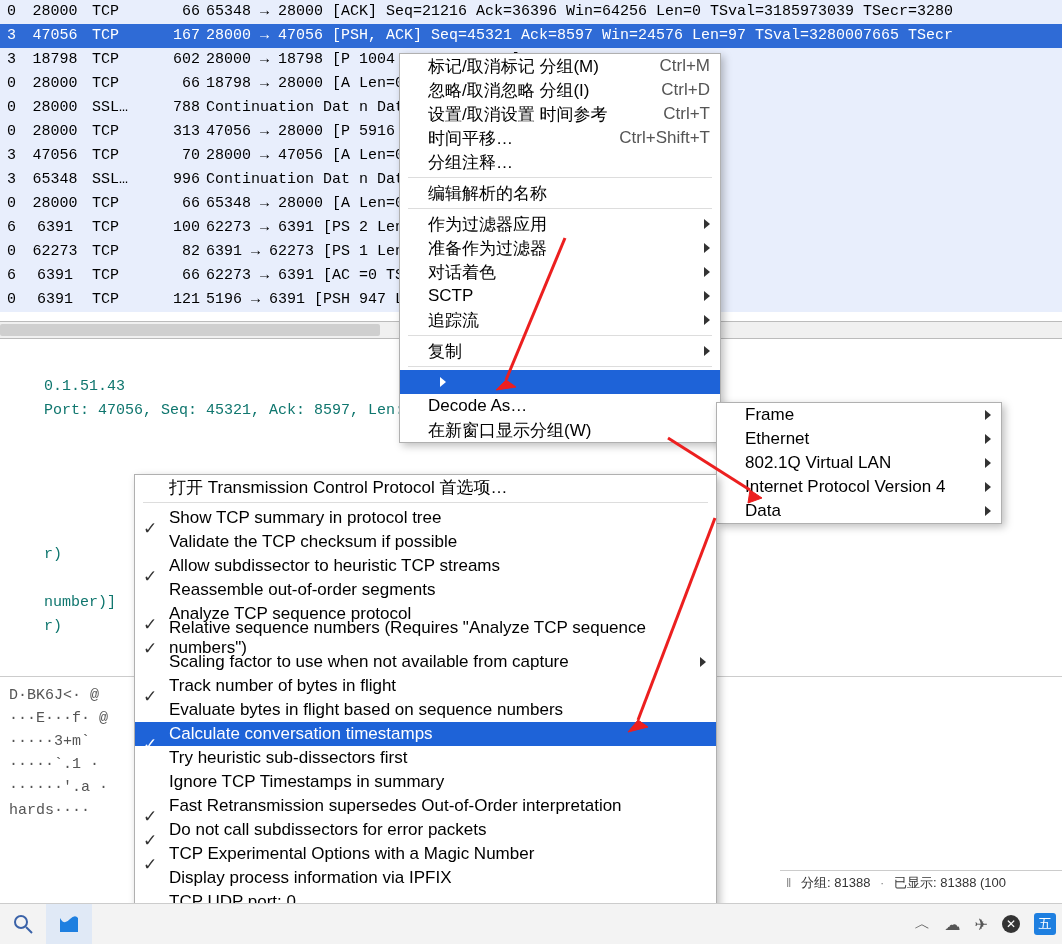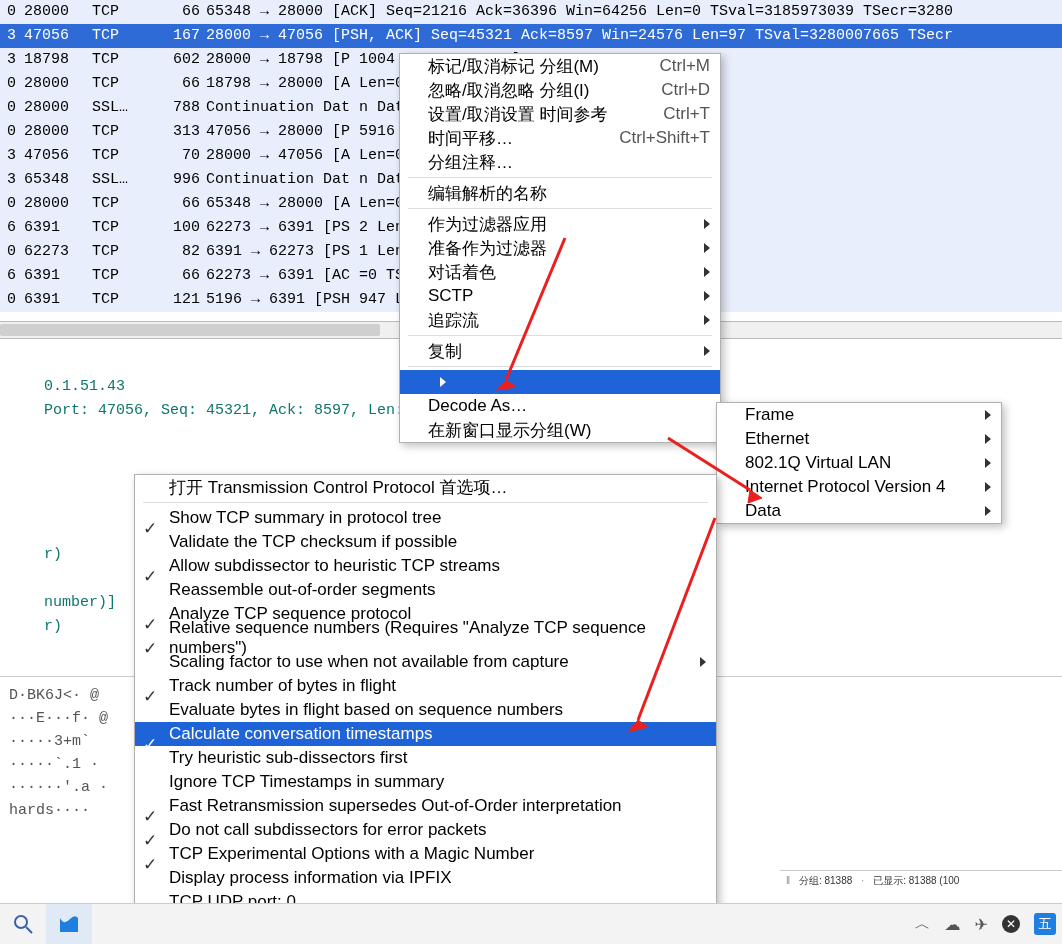--- a/index.html
+++ b/index.html
@@ -23,21 +23,21 @@
   .row {
     height: 24px;
     line-height: 24px;
     white-space: nowrap;
     overflow: hidden;
     display: flex;
   }
   .row.normal { background: #e8eefc; }
   .row.selected { background: #2f6bd6; color: #fff; }
   .c0 { width: 16px; text-align: right; padding-right: 8px;}
-  .c1 { width: 62px; text-align: left; padding-right: 6px;}
+  .c1 { width: 62px; text-align: center; padding-right: 6px;}
   .c2 { width: 58px; }
   .c3 { width: 50px; text-align: right; padding-right: 6px;}
   .c4 { flex: 1; }
   
   .hscroll {
     position: absolute;
     left: 0; top: 321px;
     width: 1062px; height: 16px;
     background: #f0f0f0;
     border-top: 1px solid #bbb;
@@ -67,21 +67,21 @@
     color: #555;
     line-height: 23px;
   }
   .hex div { white-space: pre; }
   
   .status {
     position: absolute;
     left: 780px; top: 870px;
     width: 282px; height: 22px;
     border-top: 1px solid #ccc;
-    font-size: 10px;
+    font-size: 13px;
     color: #333;
     padding-top: 3px;
     white-space: nowrap;
   }
   .sep { color: #888; margin: 0 6px; }
   
   .menu {
     position: absolute;
     background: #fff;
     border: 1px solid #b0b0b0;

